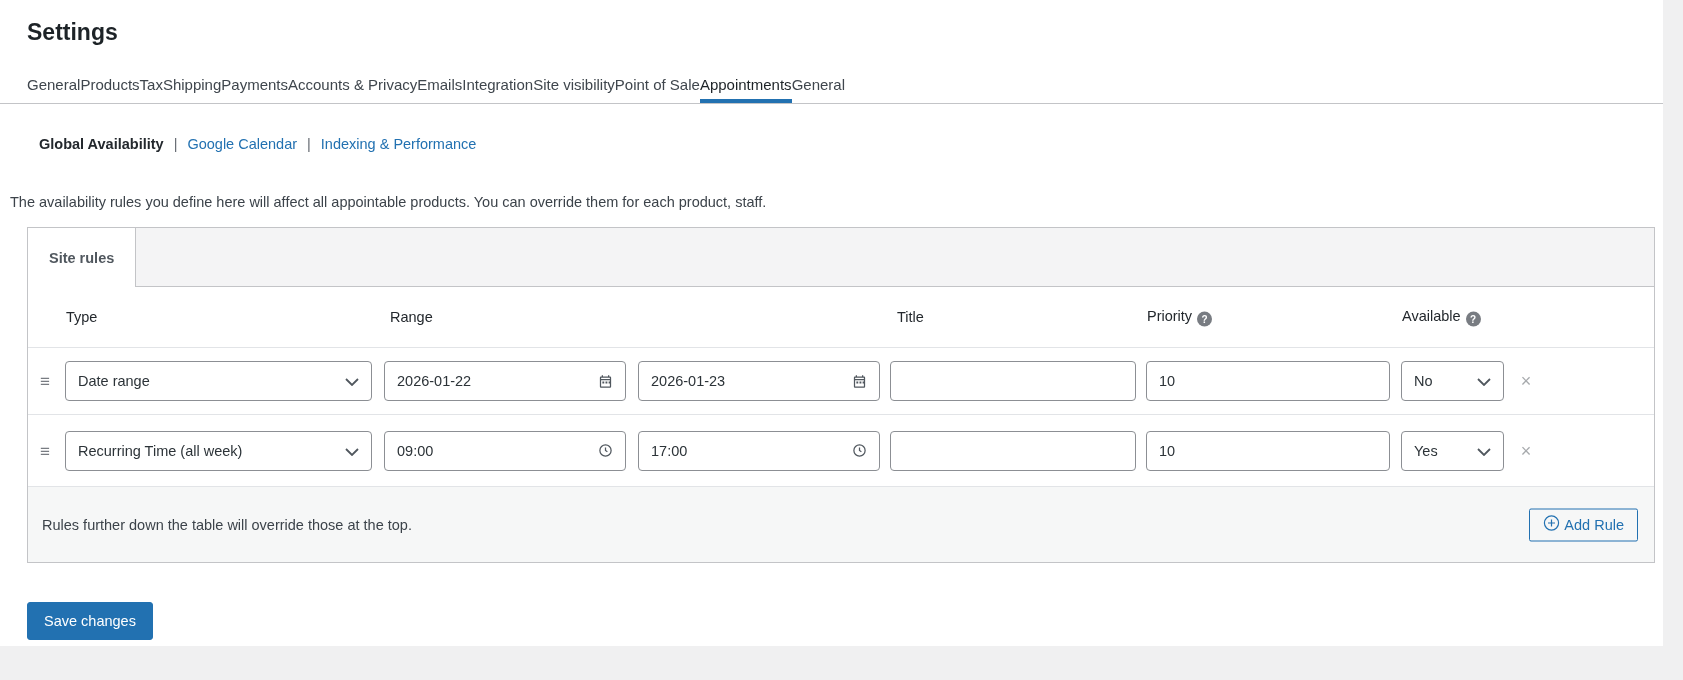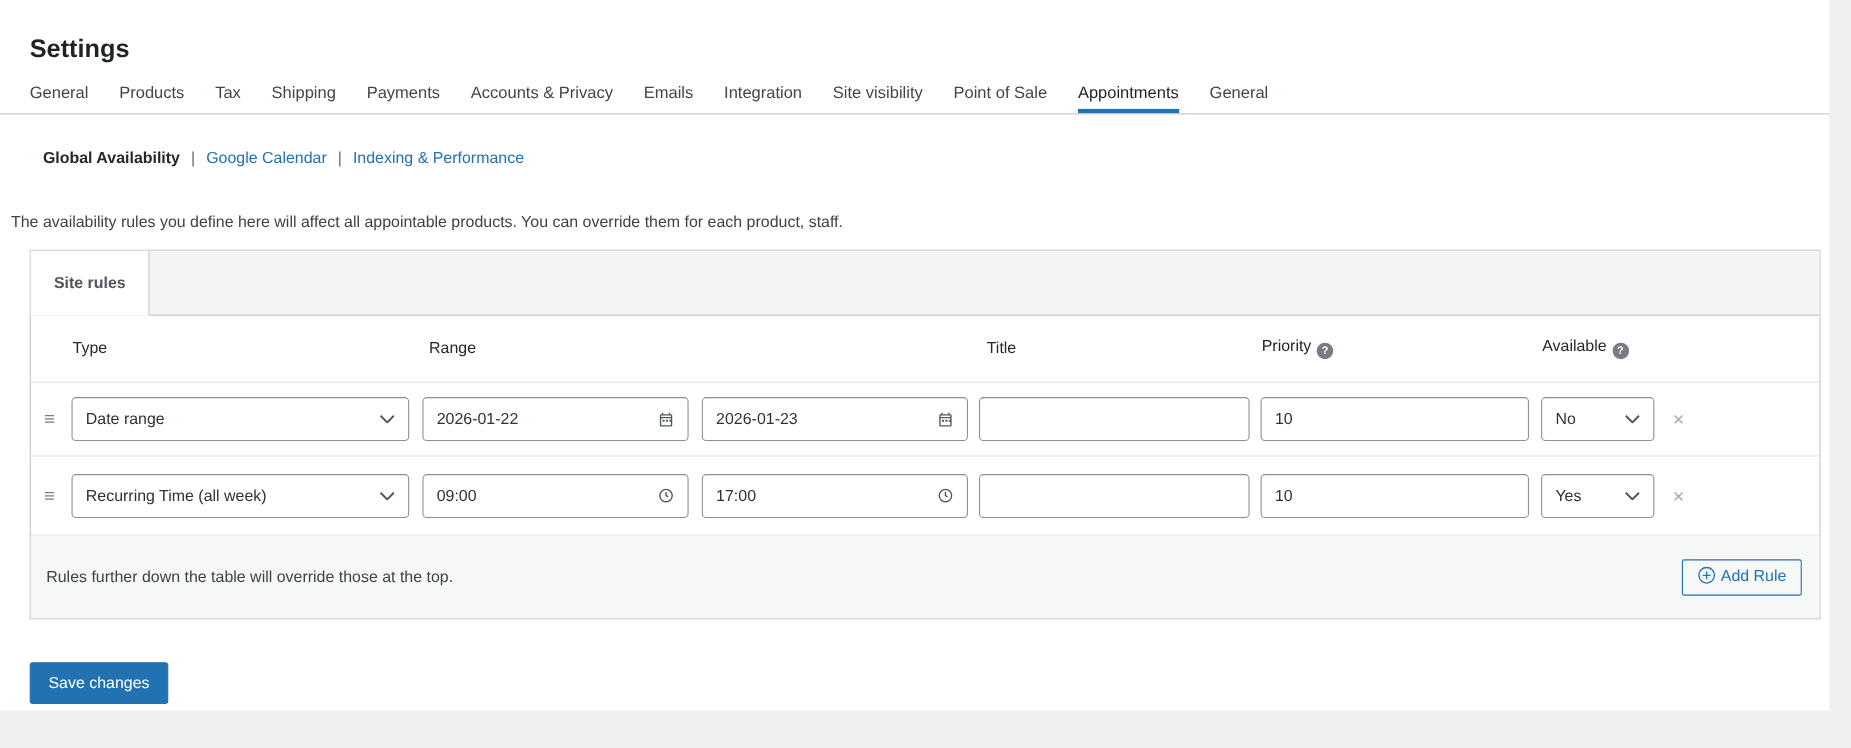--- a/index.html
+++ b/index.html
@@ -6,26 +6,26 @@
   html,body { margin:0; padding:0; }
   body {
     background:#f0f0f1;
     font-family:"Liberation Sans", sans-serif;
     color:#3c434a;
   }
   .page { position:relative; width:1683px; height:680px; overflow:hidden; }
   .content { position:absolute; left:0; top:0; width:1663px; height:646px; background:#ffffff; }
 
   .page-title {
-    position:absolute; left:27px; top:31px; margin:0;
+    position:absolute; left:27px; top:19px; margin:0;
     font-size:23px; font-weight:700; color:#1d2327;
   }
 
   
-  .nav { position:absolute; left:27px; top:76px; display:flex; gap:28px; font-size:15px; color:#3f464d; }
+  .nav { position:absolute; left:27px; top:76px; display:flex; font-size:15px; color:#3f464d; }
   .nav-item { height:27px; border-bottom:4px solid transparent; cursor:pointer; white-space:nowrap; }
   .nav-item.active { font-weight:400; color:#1d2327; border-bottom-color:#2271b1; }
   .nav-rule { position:absolute; left:0; top:103px; width:1663px; height:1px; background:#c3c4c7; }
 
   
   .subnav { position:absolute; left:27px; top:136px; font-size:14.5px; display:flex; align-items:center; gap:10px; }
   .subnav-item { color:#2271b1; cursor:pointer; text-decoration:none; }
   .subnav-item.active { color:#23282d; font-weight:700; cursor:default;margin-left:12px; }
   .subnav-sep { color:#646970; }
 

